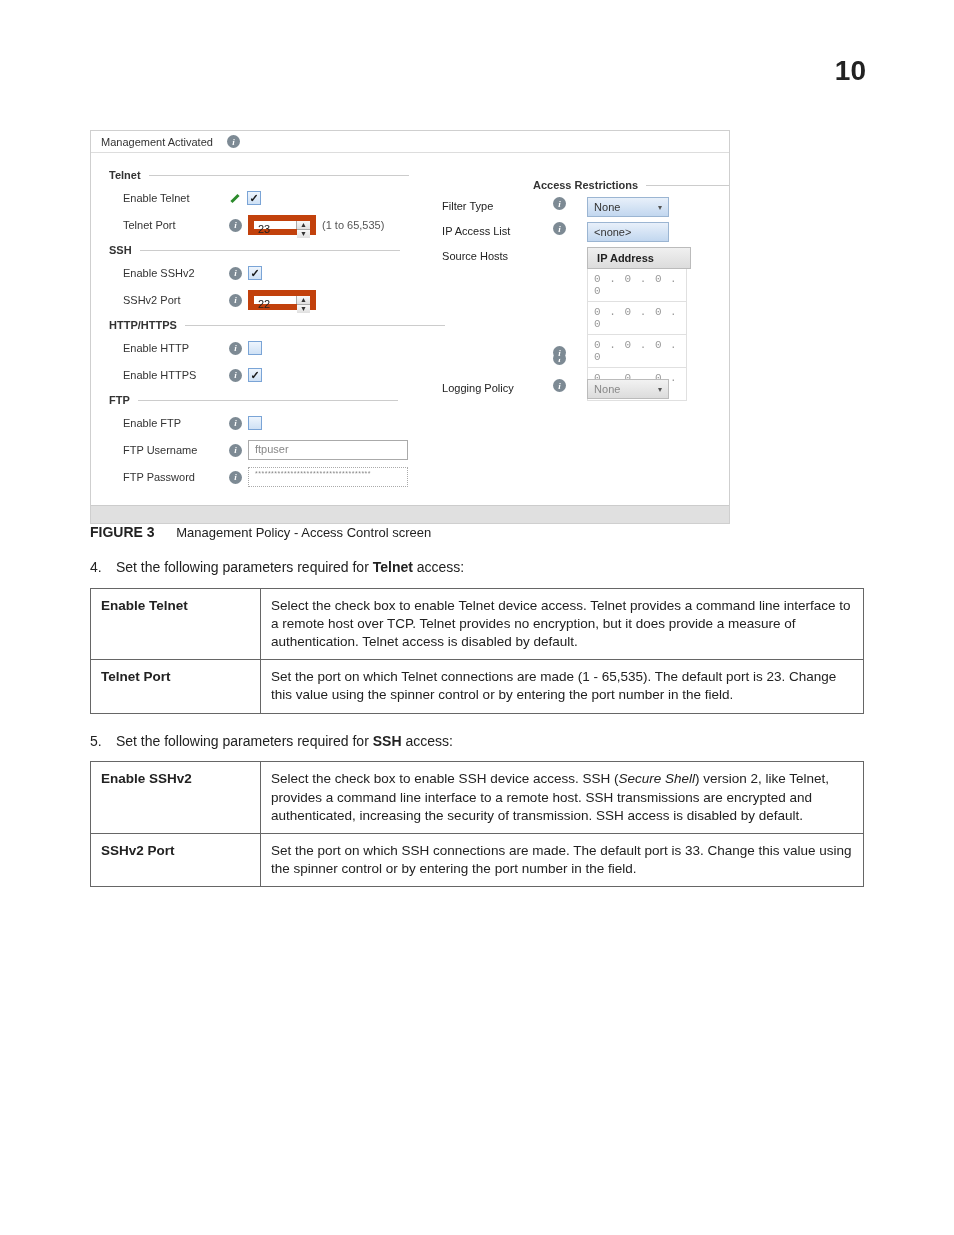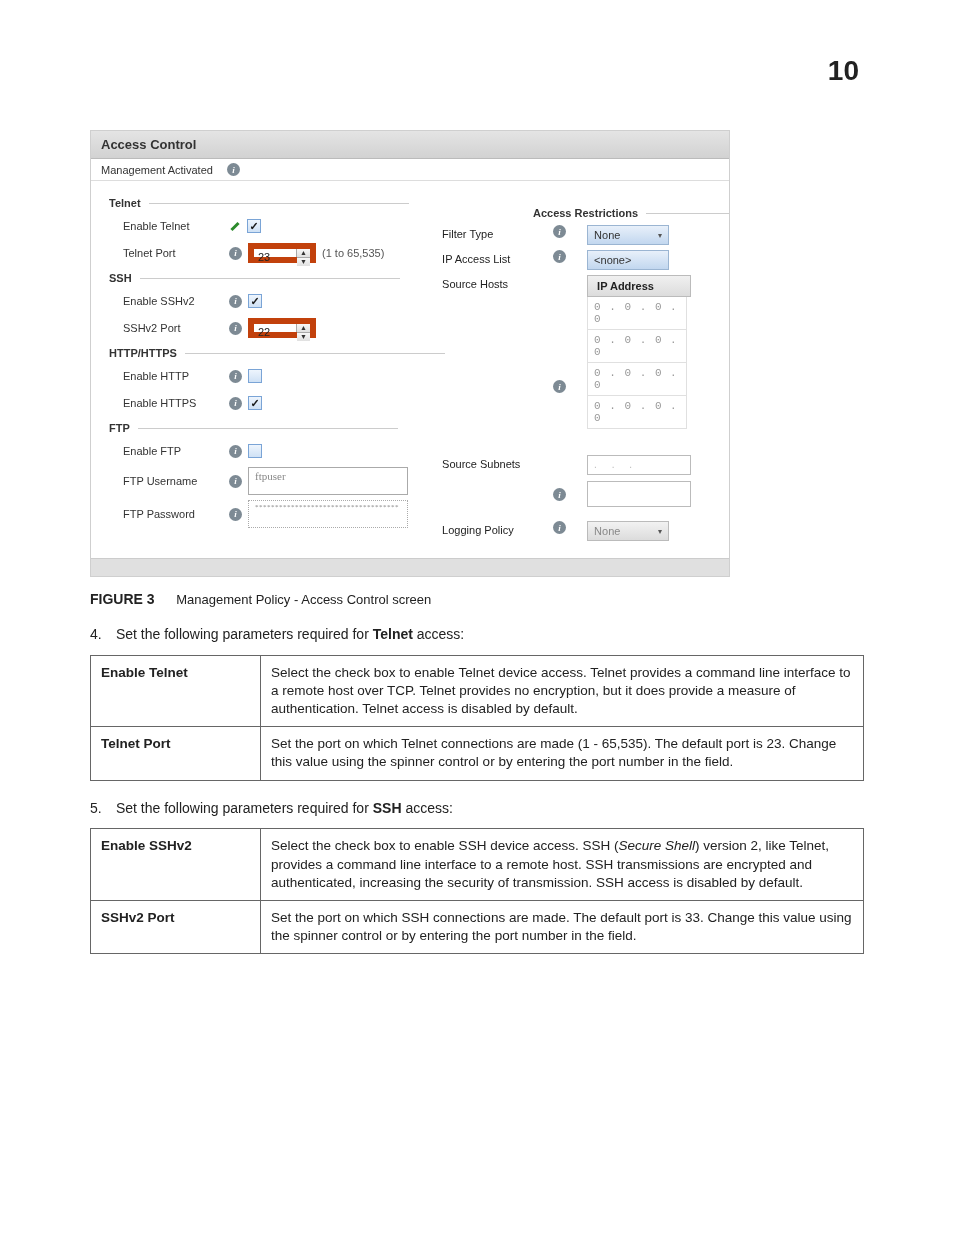--- a/index.html
+++ b/index.html
@@ -8,21 +8,21 @@
     font-size: 13px;
     color: #222;
     background: #fff;
     width: 954px;
     height: 1235px;
     padding: 50px 90px 60px 90px;
     position: relative;
   }
   .page-number {
     position: absolute;
-    top: 55px; right: 95px;
+    top: 55px; right: 88px;
     font-size: 28px;
     font-weight: bold;
     font-family: "Arial Narrow", Arial, sans-serif;
   }
   
   .panel {
     margin-top: 80px;
     border: 1px solid #cfcfcf;
     width: 640px;
     margin-left: 0;
@@ -135,26 +135,25 @@
     font-size: 7px;
     line-height: 8px;
     color: #333;
     background: linear-gradient(#f8f8f8,#e0e0e0);
   }
   .num-input .spin div:first-child { border-bottom: 1px solid #aaa; }
   .hint { color: #555; font-size: 11px; }
   .text-input {
     border: 1px solid #aaa;
     background: #fff;
-    height: 28px;
+    height: 20px;
     padding: 2px 6px;
     font-size: 11px;
     color: #888;
     width: 160px;
-    font-family: Liberation Serif, serif;
   }
   .text-input.dotted { border-style: dotted; }
   .dropdown {
     border: 1px solid #9bb5d2;
     background: linear-gradient(#e8f0fa,#c2d7ef);
     height: 20px;
     width: 82px;
     padding: 2px 6px;
     font-size: 11px;
     color: #333;
@@ -206,21 +205,20 @@
   .right-row {
     display: flex;
     align-items: flex-start;
     gap: 21px;
     margin: 5px 0;
   }
   .right-row .rlabel { width: 90px; padding-top: 3px; }
   .panel-footer { height: 18px; background: #e0e0e0; border-top: 1px solid #ccc; }
   
   .figure-caption {
-    margin-top: 14px;
     font-size: 13px;
   }
   .figure-caption .fignum {
     font-family: "Arial Narrow", Arial, sans-serif;
     font-weight: bold;
     font-size: 14px;
     margin-right: 18px;
   }
   .step {
     margin-top: 18px;
@@ -247,21 +245,20 @@
     font-family: Arial, sans-serif;
   }
   .italic { font-style: italic; }
 </style>
 </head>
 <body>
 
 <div class="page-number">10</div>
 
 <div class="panel">
-  <div class="panel-header">Access Control</div>
   <div class="panel-sub">
     <span>Management Activated</span>
     <span class="info-icon">i</span>
   </div>
   <div class="panel-body">
 
     <div class="col-left">
 
       <div class="group-title">Telnet</div>
       <div class="row">
@@ -354,28 +351,20 @@
           <div class="ip-table-header">IP Address</div>
           <div class="ip-table-cell">0 . 0 . 0 . 0</div>
           <div class="ip-table-cell">0 . 0 . 0 . 0</div>
           <div class="ip-table-cell">0 . 0 . 0 . 0</div>
           <div class="ip-table-cell">0 . 0 . 0 . 0</div>
         </div>
       </div>
       <div class="right-row" style="align-items:center; margin-top:-54px;">
         <span class="rlabel"></span>
         <span class="info-icon">i</span>
-      </div>
-      <div class="right-row" style="margin-top:62px;">
-        <span class="rlabel">Source Subnets</span>
-        <span style="width:13px;"></span>
-        <div>
-          <div class="subnet-box">. . .</div>
-          <div class="subnet-plain"></div>
-        </div>
       </div>
       <div class="right-row" style="align-items:center; margin-top:-24px;">
         <span class="rlabel"></span>
         <span class="info-icon">i</span>
       </div>
       <div class="right-row" style="margin-top:20px;">
         <span class="rlabel">Logging Policy</span>
         <span class="info-icon">i</span>
         <span class="dropdown grey">
           <span>None</span>

